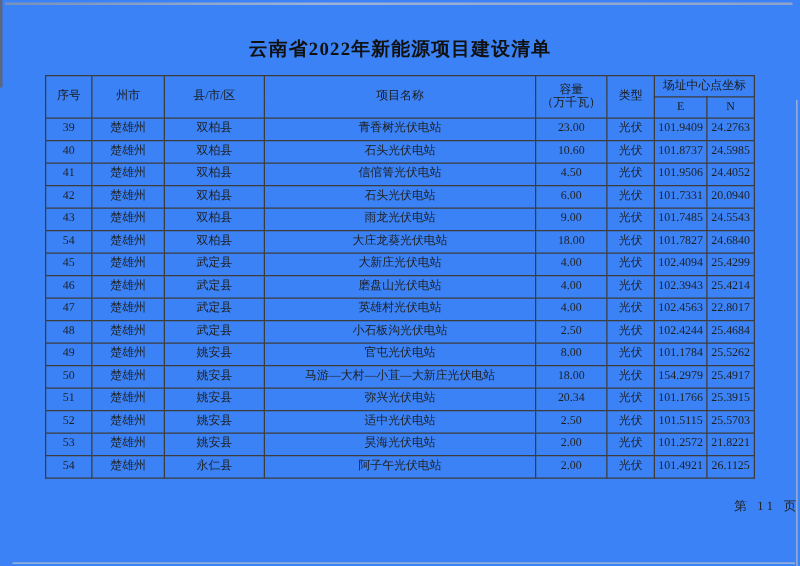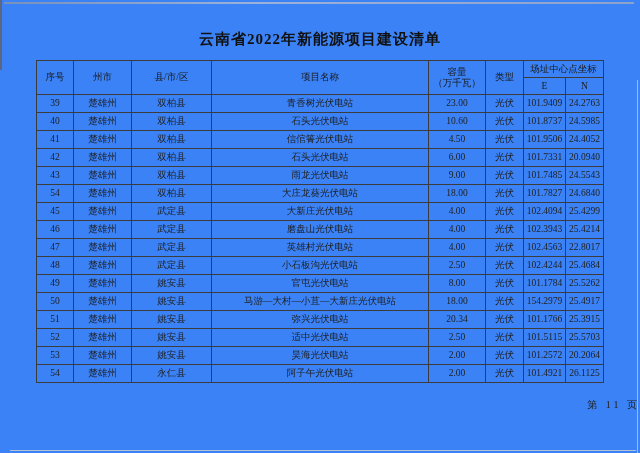--- a/index.html
+++ b/index.html
@@ -261,21 +261,21 @@
           <td class="cell-n">25.5703</td>
         </tr>
         <tr>
           <td class="cell-seq">53</td>
           <td class="cell-prefecture">楚雄州</td>
           <td class="cell-county">姚安县</td>
           <td class="cell-project">昊海光伏电站</td>
           <td class="cell-capacity">2.00</td>
           <td class="cell-type">光伏</td>
           <td class="cell-e">101.2572</td>
-          <td class="cell-n">20.2064</td>
+          <td class="cell-n">21.8221</td>
         </tr>
         <tr>
           <td class="cell-seq">54</td>
           <td class="cell-prefecture">楚雄州</td>
           <td class="cell-county">永仁县</td>
           <td class="cell-project">阿子午光伏电站</td>
           <td class="cell-capacity">2.00</td>
           <td class="cell-type">光伏</td>
           <td class="cell-e">101.4921</td>
           <td class="cell-n">26.1125</td>

